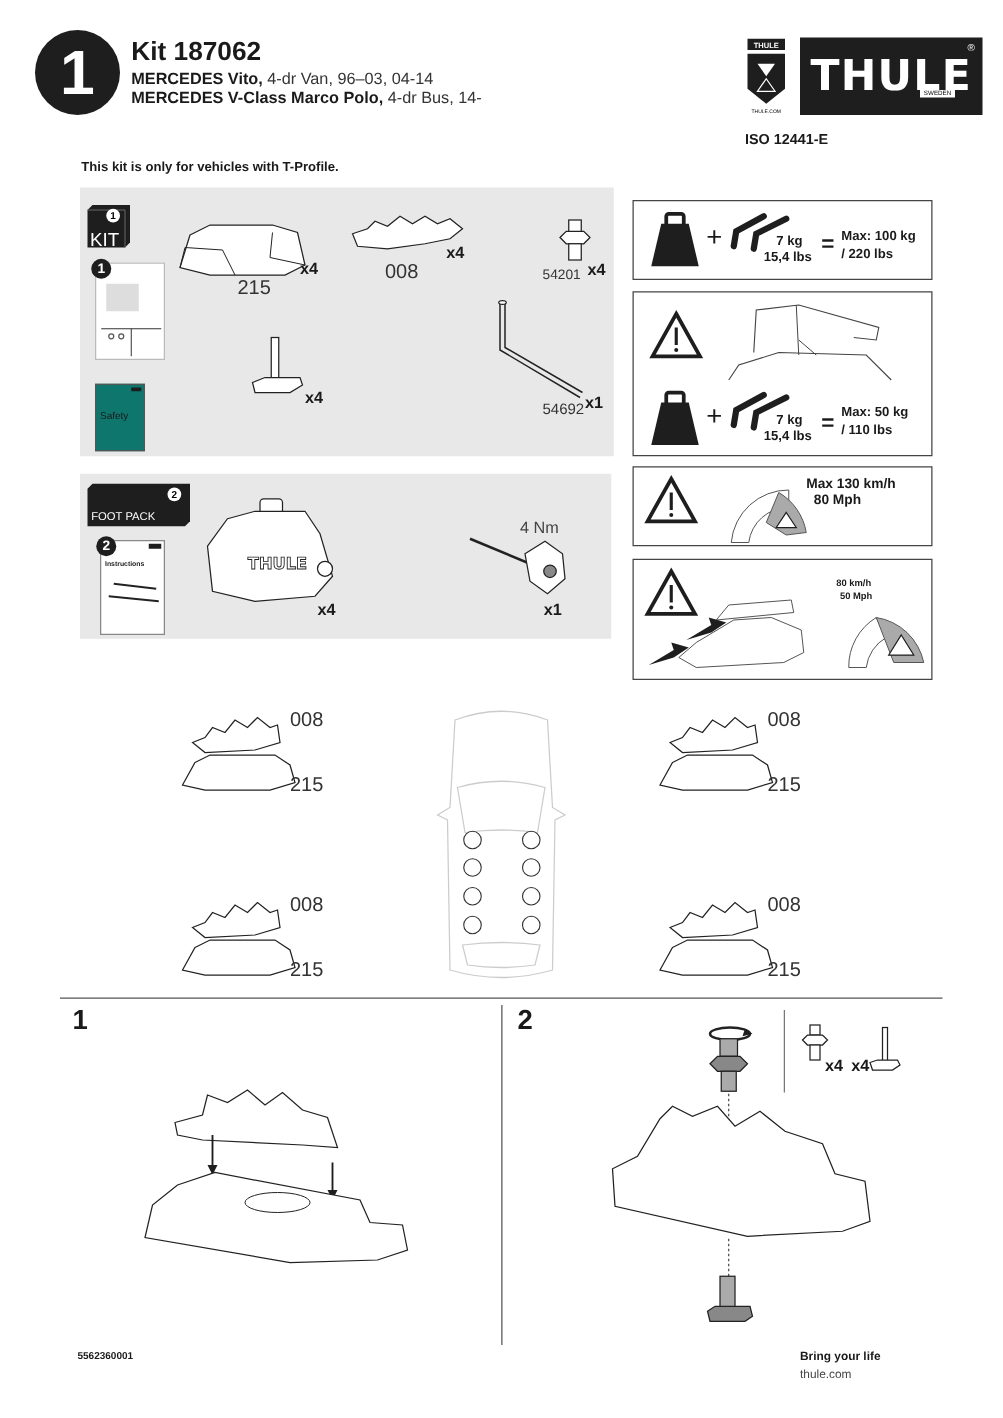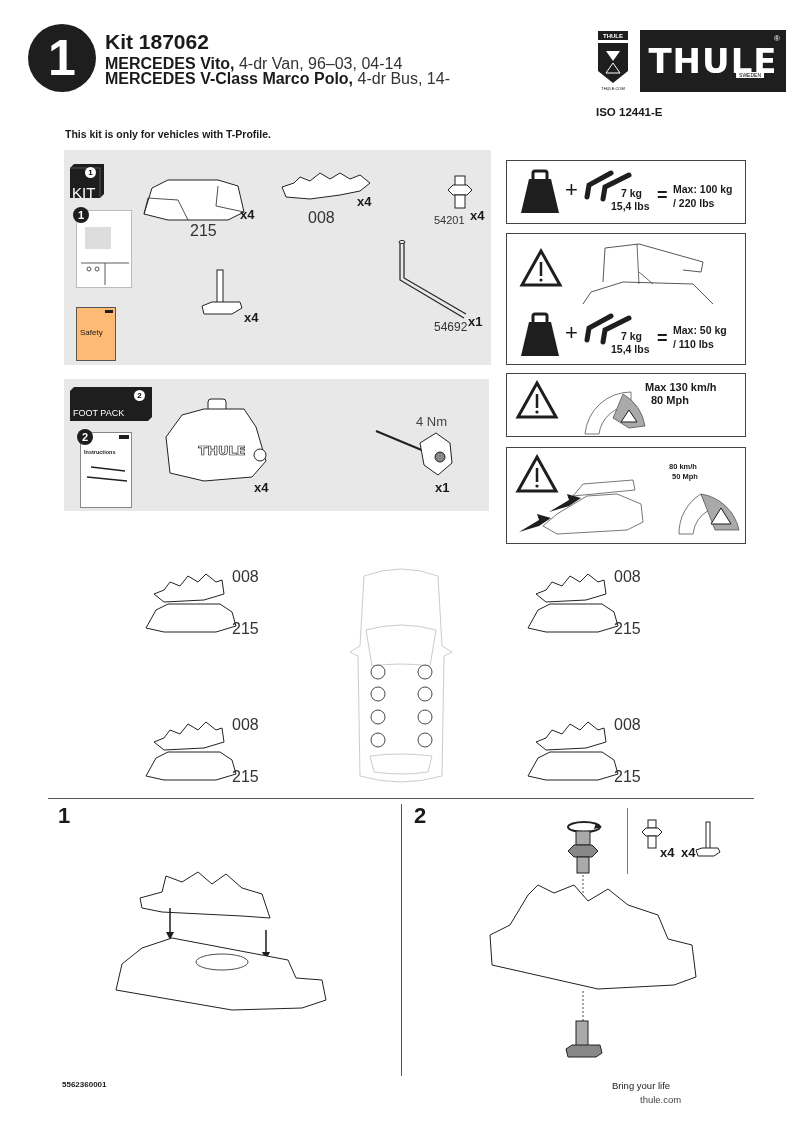--- a/index.html
+++ b/index.html
@@ -1,35 +1,35 @@
 <!DOCTYPE html>
 <html><head>
 <meta charset="utf-8">
 <style>
   *{box-sizing:border-box;margin:0;padding:0}
   body{width:802px;height:1134px;background:#fff;font-family:"Liberation Sans",sans-serif;color:#1a1a1a;position:relative;overflow:hidden}
   .abs{position:absolute}
   .step-circle{left:28px;top:24px;width:68px;height:68px;border-radius:50%;background:#1e1e1e;color:#fff;font-weight:bold;font-size:50px;display:flex;align-items:center;justify-content:center}
   .kit-title{left:105px;top:30px;font-size:21px;font-weight:bold}
-  .veh{left:105px;font-size:16px;white-space:nowrap}
+  .veh{left:105px;font-size:13px;white-space:nowrap}
   .veh b{font-weight:bold}
   .veh span.l{font-weight:normal;color:#333}
   .guar{left:596px;top:31px;width:34px;height:60px}
   .logo{left:640px;top:30px;width:146px;height:62px;background:#1e1e1e;color:#fff;display:flex;align-items:center;justify-content:center}
   .logo .word{font-size:34px;font-weight:bold;letter-spacing:1px;font-family:"DejaVu Sans",sans-serif}
   .iso{left:596px;top:106px;font-size:11.5px;font-weight:bold}
   .tprofile{left:65px;top:128px;font-size:10.5px;font-weight:bold}
   .panel{background:#e8e8e8}
   .box{border:1.5px solid #444;background:#fff}
   .num{font-size:16px;color:#333}
   .qty{font-size:13px;font-weight:bold}
   .txtb{font-size:10.5px;font-weight:bold}
   .hr{background:#555}
   .footer-code{left:62px;top:1080px;font-size:8px;font-weight:bold}
-  .bring{left:612px;top:1080px;font-size:9.5px;font-weight:normal}
+  .bring{left:640px;top:1080px;font-size:9.5px;font-weight:bold}
   .thulecom{left:640px;top:1094px;font-size:9.5px;color:#444}
   .stepnum{font-size:22px;font-weight:bold}
   svg{overflow:visible}
 </style>
 </head>
 <body>
 
 <div class="abs step-circle">1</div>
 <div class="abs kit-title">Kit 187062</div>
 <div class="abs veh" style="top:55px"><b>MERCEDES Vito,</b><span class="l"> 4-dr Van, 96–03, 04-14</span></div>
@@ -68,21 +68,21 @@
     <span class="abs" style="left:-4px;top:-4px;width:16px;height:16px;border-radius:50%;background:#1e1e1e;color:#fff;font-size:11px;font-weight:bold;text-align:center;line-height:16px">1</span>
     <svg class="abs" style="left:4px;top:14px" width="48" height="60" viewBox="0 0 48 60">
         <rect x="4" y="2" width="26" height="22" fill="#ddd"></rect>
         <line x1="0" y1="38" x2="48" y2="38" stroke="#333" stroke-width="0.8"></line>
         <line x1="24" y1="38" x2="24" y2="60" stroke="#333" stroke-width="0.8"></line>
         <circle cx="8" cy="44" r="2" fill="none" stroke="#555"></circle>
         <circle cx="16" cy="44" r="2" fill="none" stroke="#555"></circle>
       </svg>
   </div>
 
-  <div class="abs" style="left:12px;top:157px;width:40px;height:54px;background:#fdba74;border:0.6px solid #555">
+  <div class="abs" style="left:12px;top:157px;width:40px;height:54px;background:#0f766e;border:0.6px solid #555">
     <span class="abs" style="right:2px;top:2px;width:8px;height:3px;background:#1e1e1e"></span>
     <span class="abs" style="left:3px;top:20px;font-size:8px">Safety</span>
   </div>
 
   <svg class="abs" style="left:74px;top:28px" width="120" height="50" viewBox="0 0 120 50">
     <path d="M14 10 L30 2 H80 L100 8 L106 34 L90 42 H30 L6 36 Z" fill="#fff" stroke="#222" stroke-width="1"></path>
     <path d="M6 36 L10 20 L40 22 L50 42 M80 8 L78 28 L106 34" fill="none" stroke="#222" stroke-width="0.8"></path>
   </svg>
   <span class="abs qty" style="left:176px;top:57px">x4</span>
   <span class="abs num" style="left:126px;top:72px">215</span>

